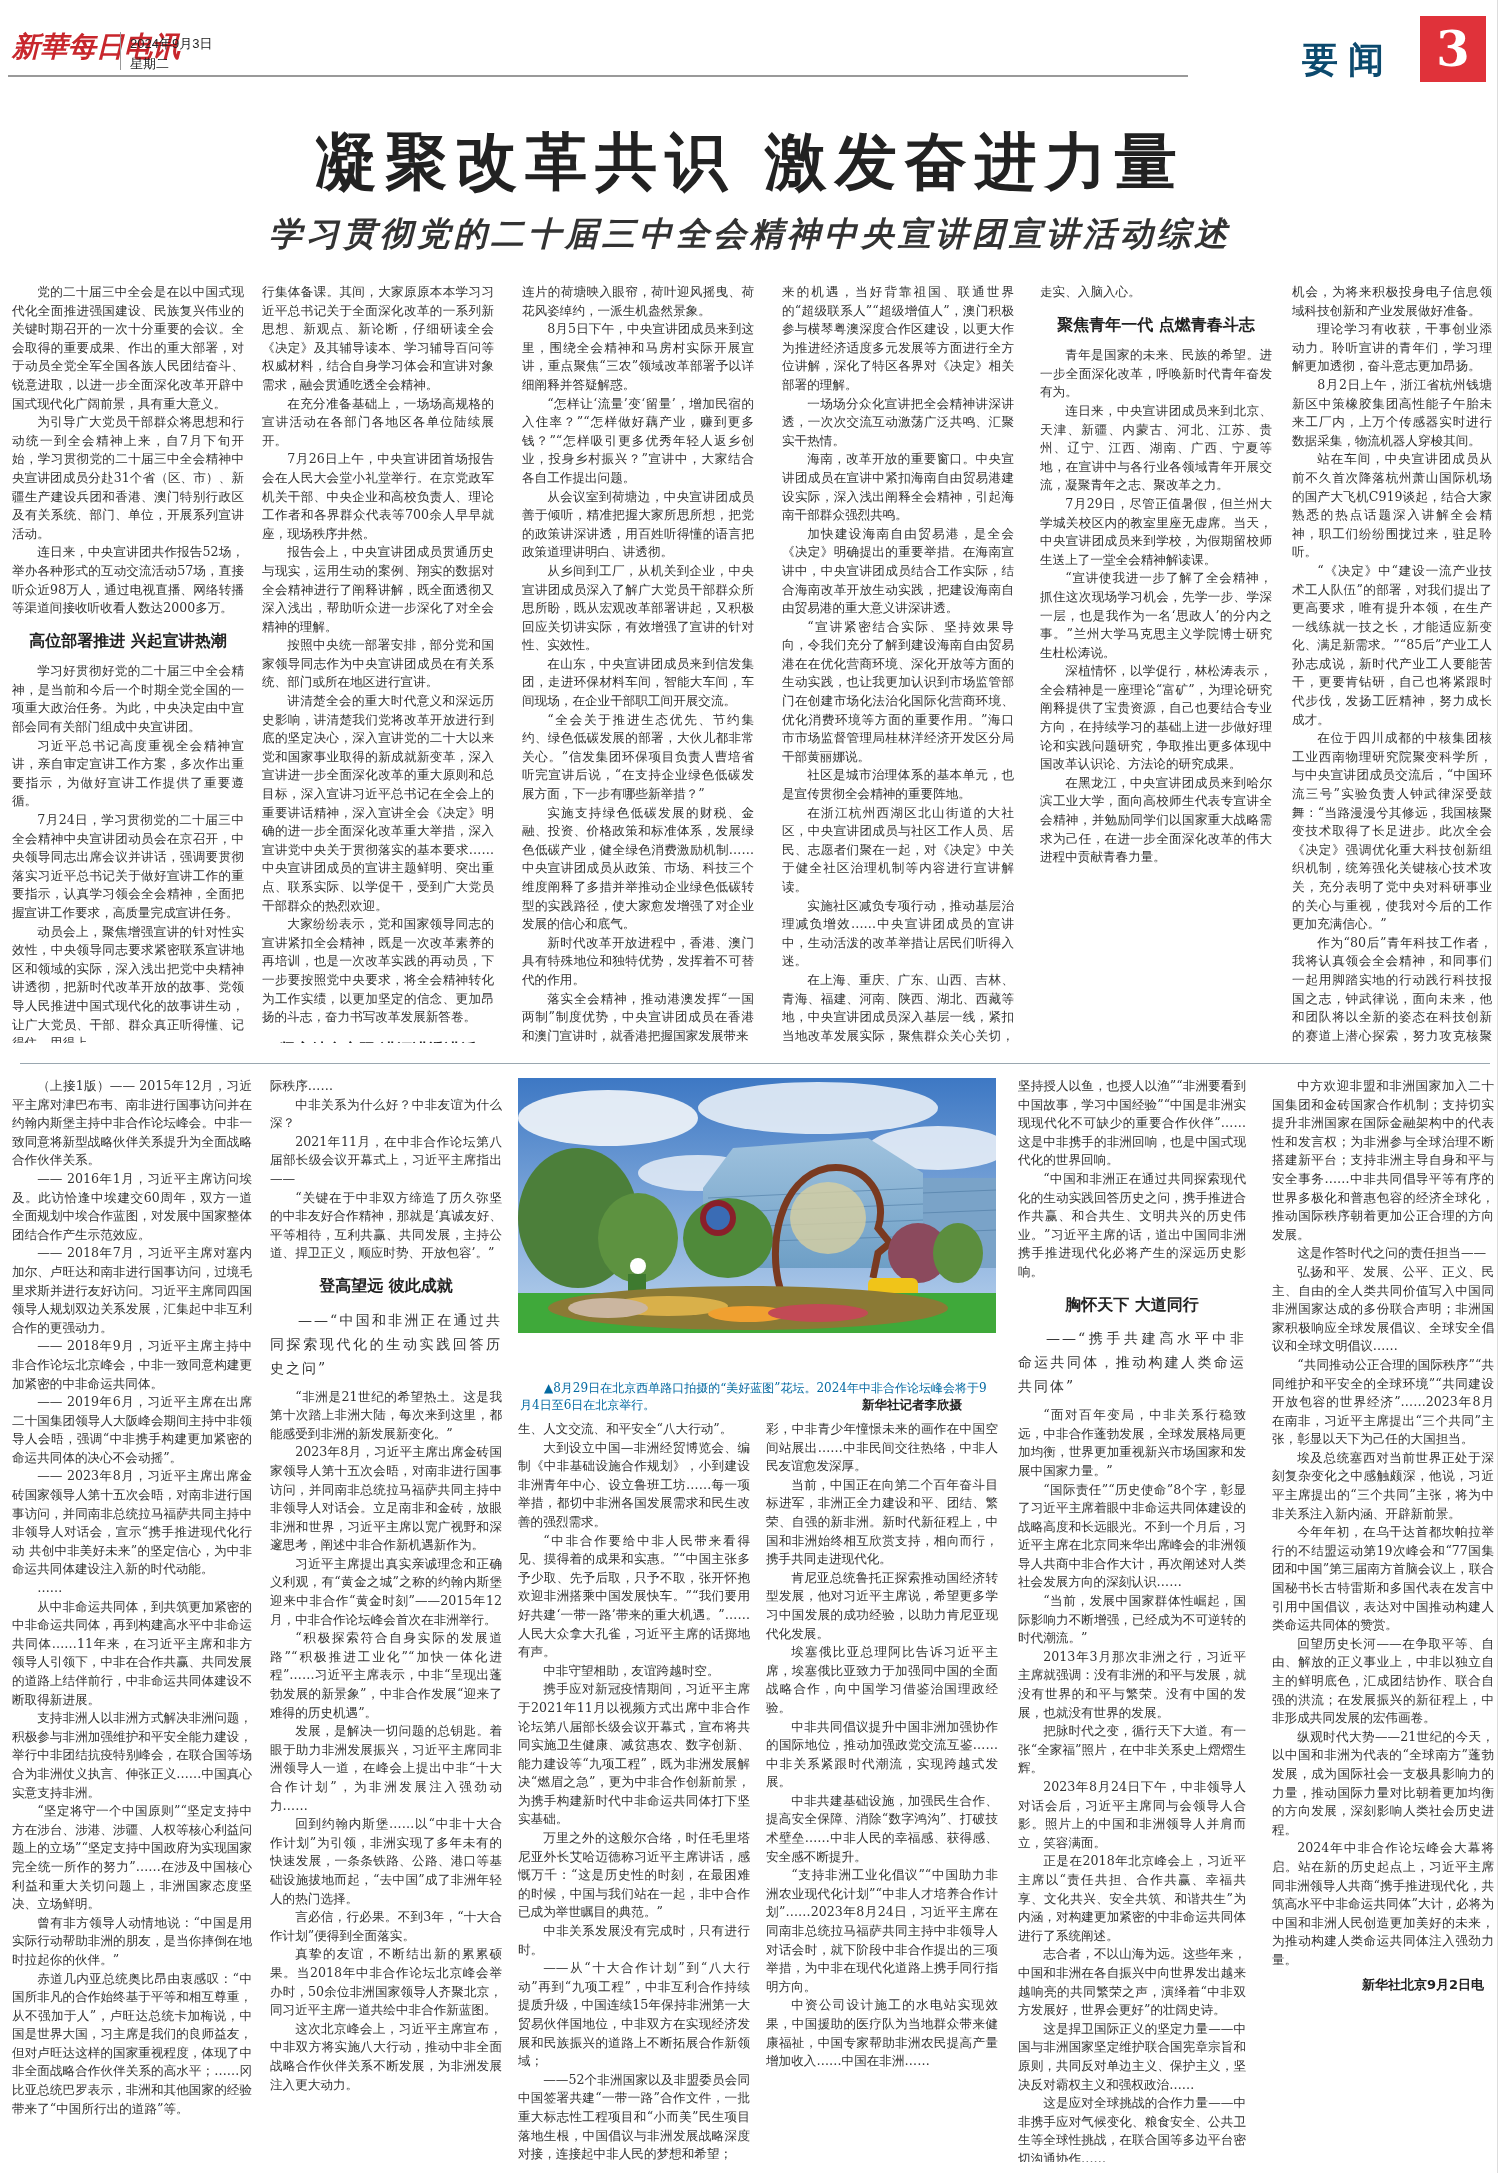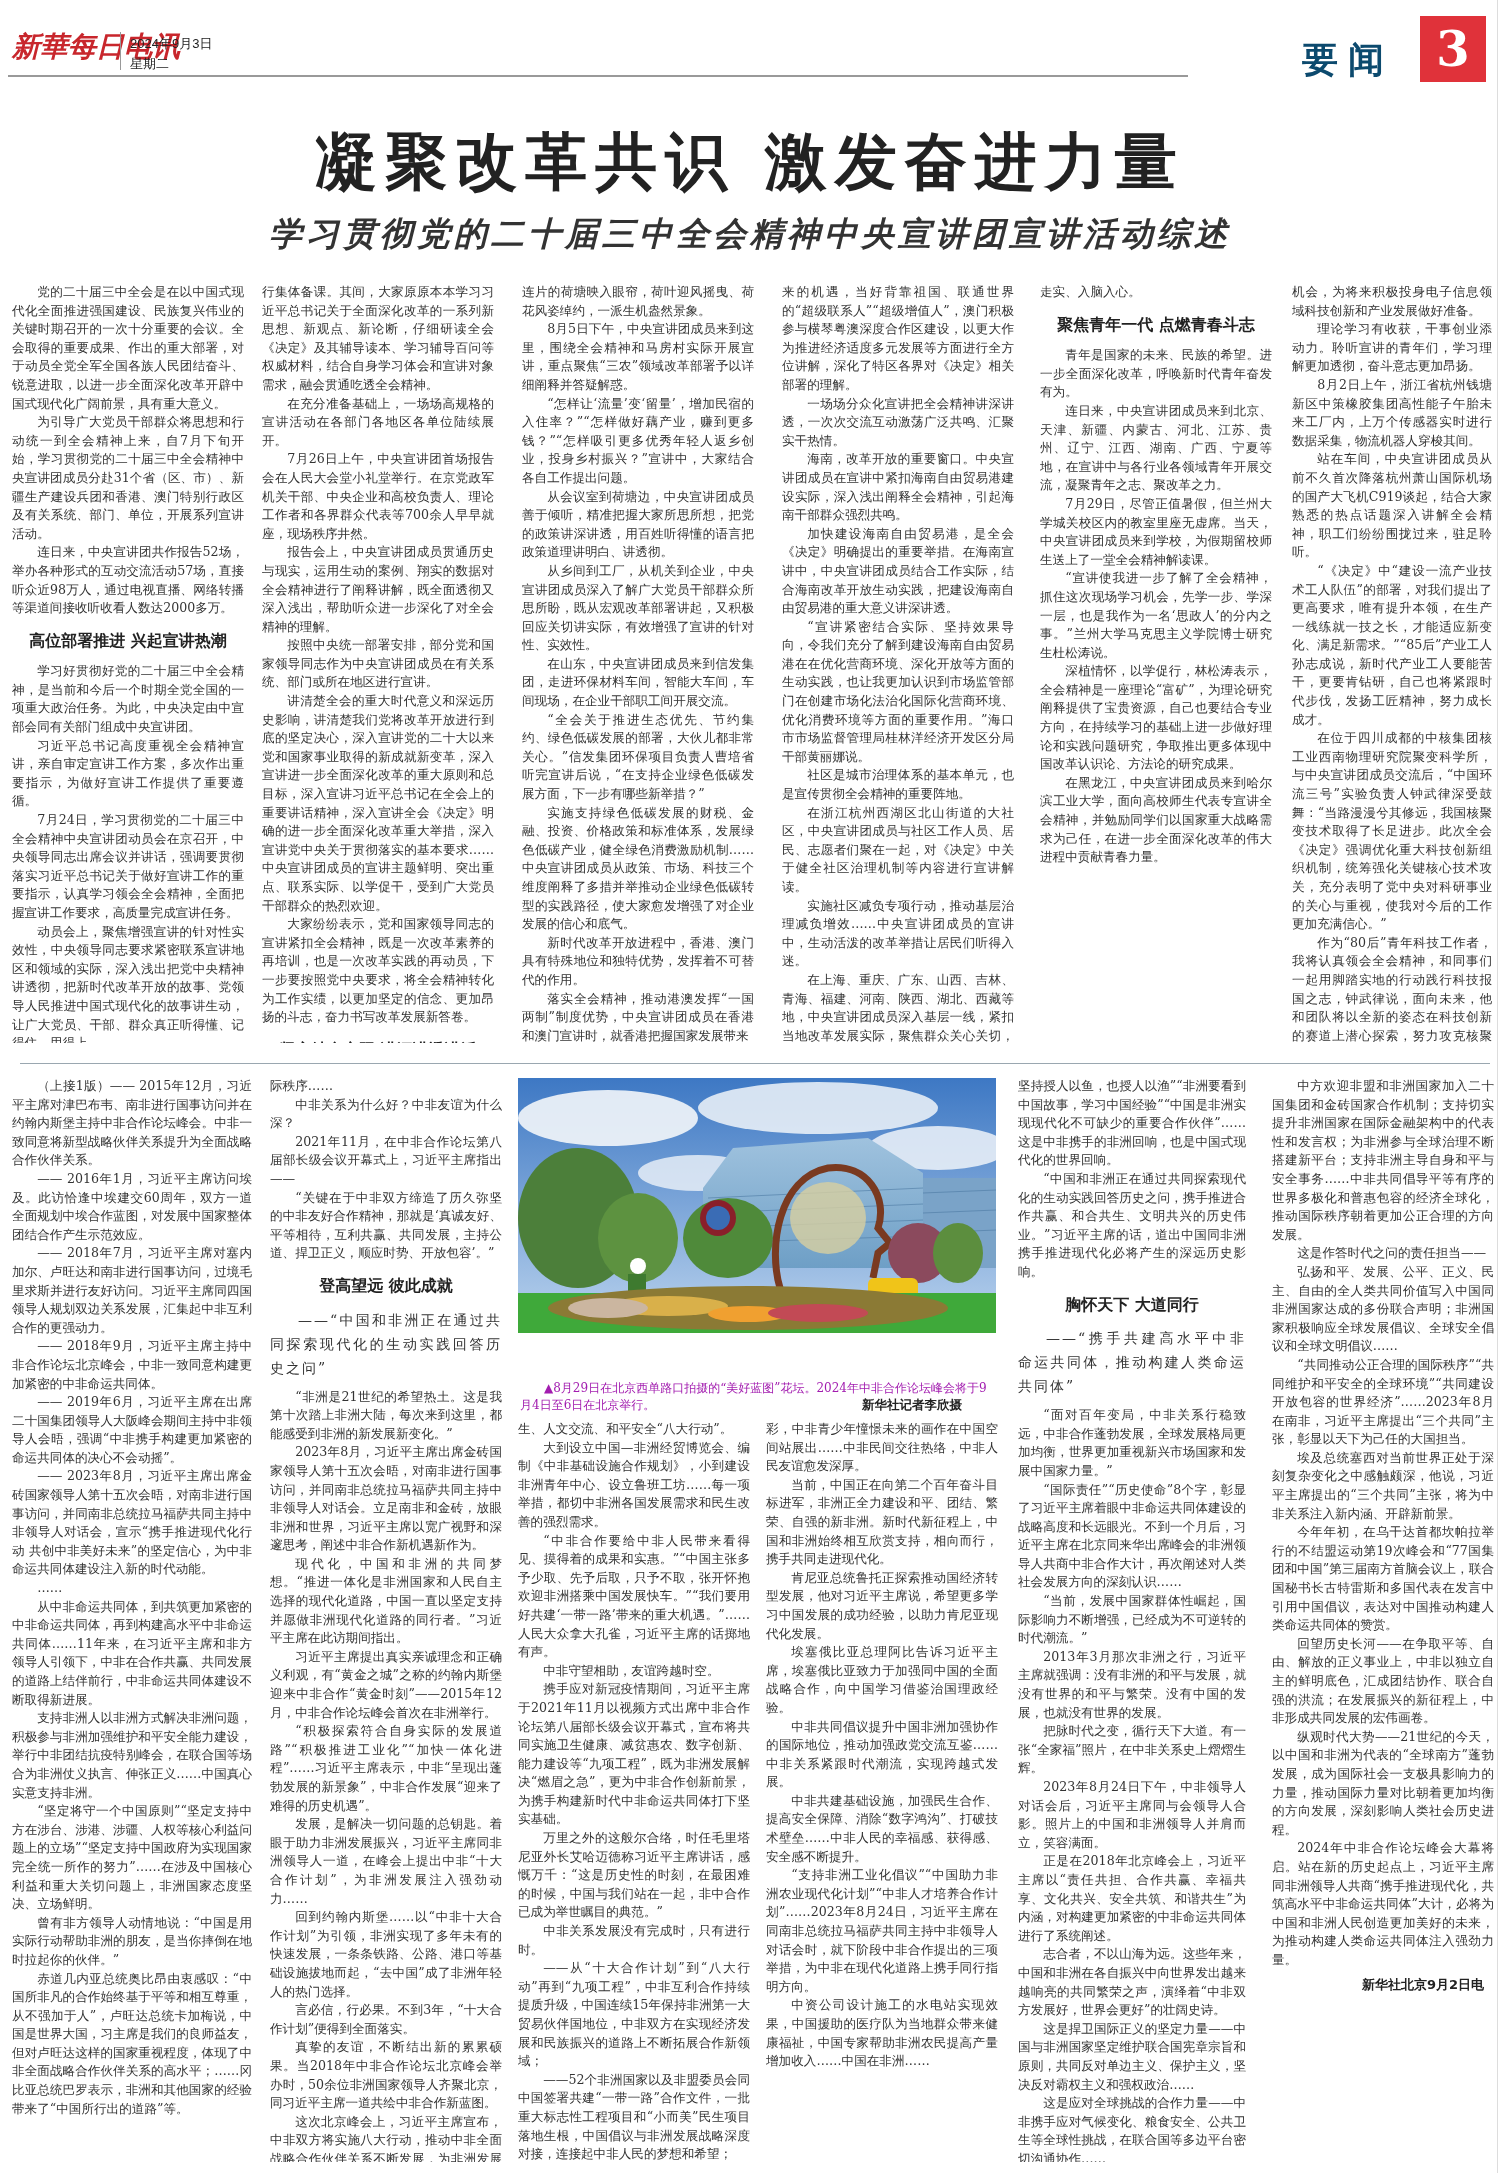--- a/index.html
+++ b/index.html
@@ -22,21 +22,21 @@
   .col p.noind { text-indent: 0; }
   .col h3 { font-family: "DejaVu Sans", sans-serif; font-weight: bold; font-size: 16px; text-align: center; margin: 14px 0 12px; color: #222; }
   .col .quote { font-family: "DejaVu Serif", serif; font-size: 14px; line-height: 24px; letter-spacing: 2px; text-indent: 2em; margin-bottom: 8px; color: #333; }
   .col .byline { text-align: right; font-family: "DejaVu Sans", sans-serif; font-weight: bold; font-size: 13px; margin-top: 6px; padding-right: 10px; color: #222; }
 
   .vrule { position: absolute; width: 1px; background: #bbb; }
   .hrule { position: absolute; height: 1px; background: #9aa7b0; }
 
   .photo-wrap { position: absolute; left: 518px; top: 1078px; width: 478px; height: 255px; overflow: hidden; }
   .photo { width: 100%; height: 100%; }
-  .caption { position: absolute; left: 520px; top: 1380px; width: 478px; font-size: 12px; line-height: 17px; color: #a21caf; text-indent: 2em; font-family: "DejaVu Serif", serif; }
+  .caption { position: absolute; left: 520px; top: 1380px; width: 478px; font-size: 12px; line-height: 17px; color: #0369a1; text-indent: 2em; font-family: "DejaVu Serif", serif; }
   .credit { position: absolute; left: 862px; top: 1397px; font-size: 12.5px; font-weight: bold; font-family: "DejaVu Sans", sans-serif; color: #222; }
 </style>
 </head>
 <body>
 
 <header class="masthead">
   <div class="logo">新華每日电讯</div>
   <div class="logo-sep"></div>
   <div class="date">
     <div>2024年9月3日</div>
@@ -138,21 +138,20 @@
   </div>
   <div class="col" style="left:270px; top:1077px; width:232px; height:1085px;">
     <p class="noind">际秩序……</p>
     <p>中非关系为什么好？中非友谊为什么深？</p>
     <p>2021年11月，在中非合作论坛第八届部长级会议开幕式上，习近平主席指出——</p>
     <p>“关键在于中非双方缔造了历久弥坚的中非友好合作精神，那就是‘真诚友好、平等相待，互利共赢、共同发展，主持公道、捍卫正义，顺应时势、开放包容’。”</p>
     <h3>登高望远  彼此成就</h3>
     <div class="quote">——“中国和非洲正在通过共同探索现代化的生动实践回答历史之问”</div>
     <p>“非洲是21世纪的希望热土。这是我第十次踏上非洲大陆，每次来到这里，都能感受到非洲的新发展新变化。”</p>
     <p>2023年8月，习近平主席出席金砖国家领导人第十五次会晤，对南非进行国事访问，并同南非总统拉马福萨共同主持中非领导人对话会。立足南非和金砖，放眼非洲和世界，习近平主席以宽广视野和深邃思考，阐述中非合作新机遇新作为。</p>
-    <p>现代化，中国和非洲的共同梦想。“推进一体化是非洲国家和人民自主选择的现代化道路，中国一直以坚定支持并愿做非洲现代化道路的同行者。”习近平主席在此访期间指出。</p>
     <p>习近平主席提出真实亲诚理念和正确义利观，有“黄金之城”之称的约翰内斯堡迎来中非合作“黄金时刻”——2015年12月，中非合作论坛峰会首次在非洲举行。</p>
     <p>“积极探索符合自身实际的发展道路”“积极推进工业化”“加快一体化进程”……习近平主席表示，中非“呈现出蓬勃发展的新景象”，中非合作发展“迎来了难得的历史机遇”。</p>
     <p>发展，是解决一切问题的总钥匙。着眼于助力非洲发展振兴，习近平主席同非洲领导人一道，在峰会上提出中非“十大合作计划”，为非洲发展注入强劲动力……</p>
     <p>回到约翰内斯堡……以“中非十大合作计划”为引领，非洲实现了多年未有的快速发展，一条条铁路、公路、港口等基础设施拔地而起，“去中国”成了非洲年轻人的热门选择。</p>
     <p>言必信，行必果。不到3年，“十大合作计划”便得到全面落实。</p>
     <p>真挚的友谊，不断结出新的累累硕果。当2018年中非合作论坛北京峰会举办时，50余位非洲国家领导人齐聚北京，同习近平主席一道共绘中非合作新蓝图。</p>
     <p>这次北京峰会上，习近平主席宣布，中非双方将实施八大行动，推动中非全面战略合作伙伴关系不断发展，为非洲发展注入更大动力。</p>
   </div>
 
   <figure class="photo-wrap">

